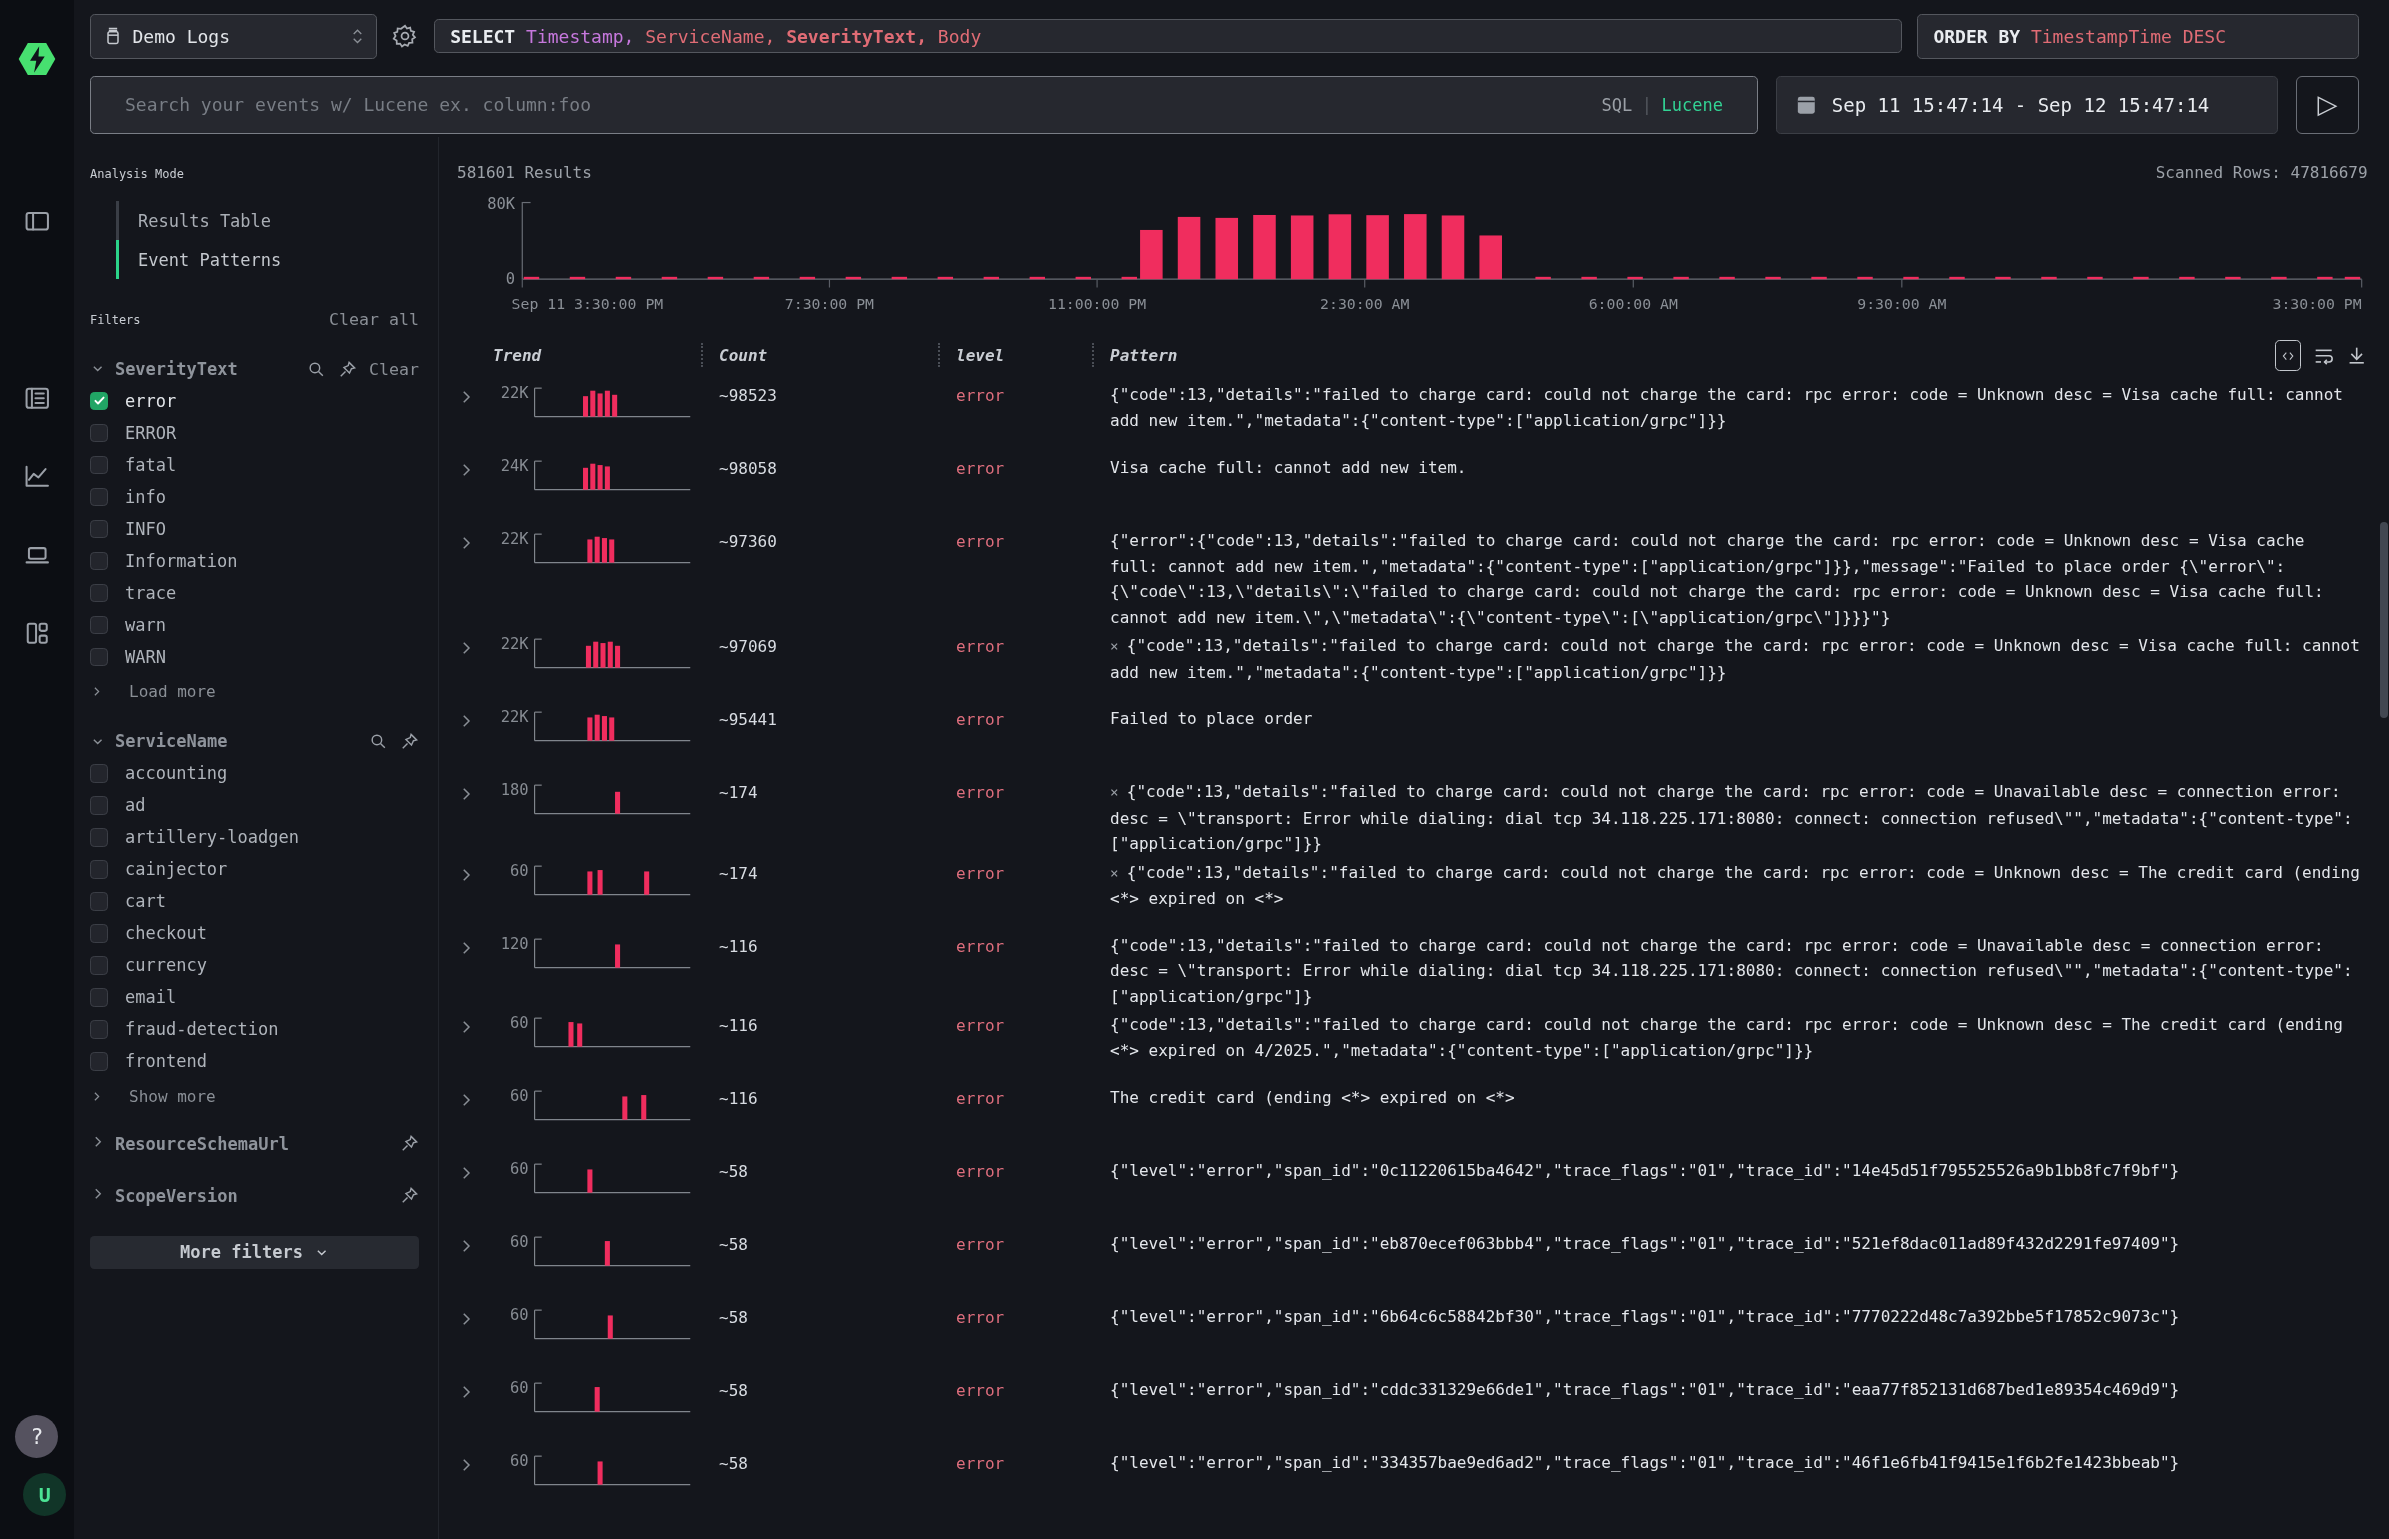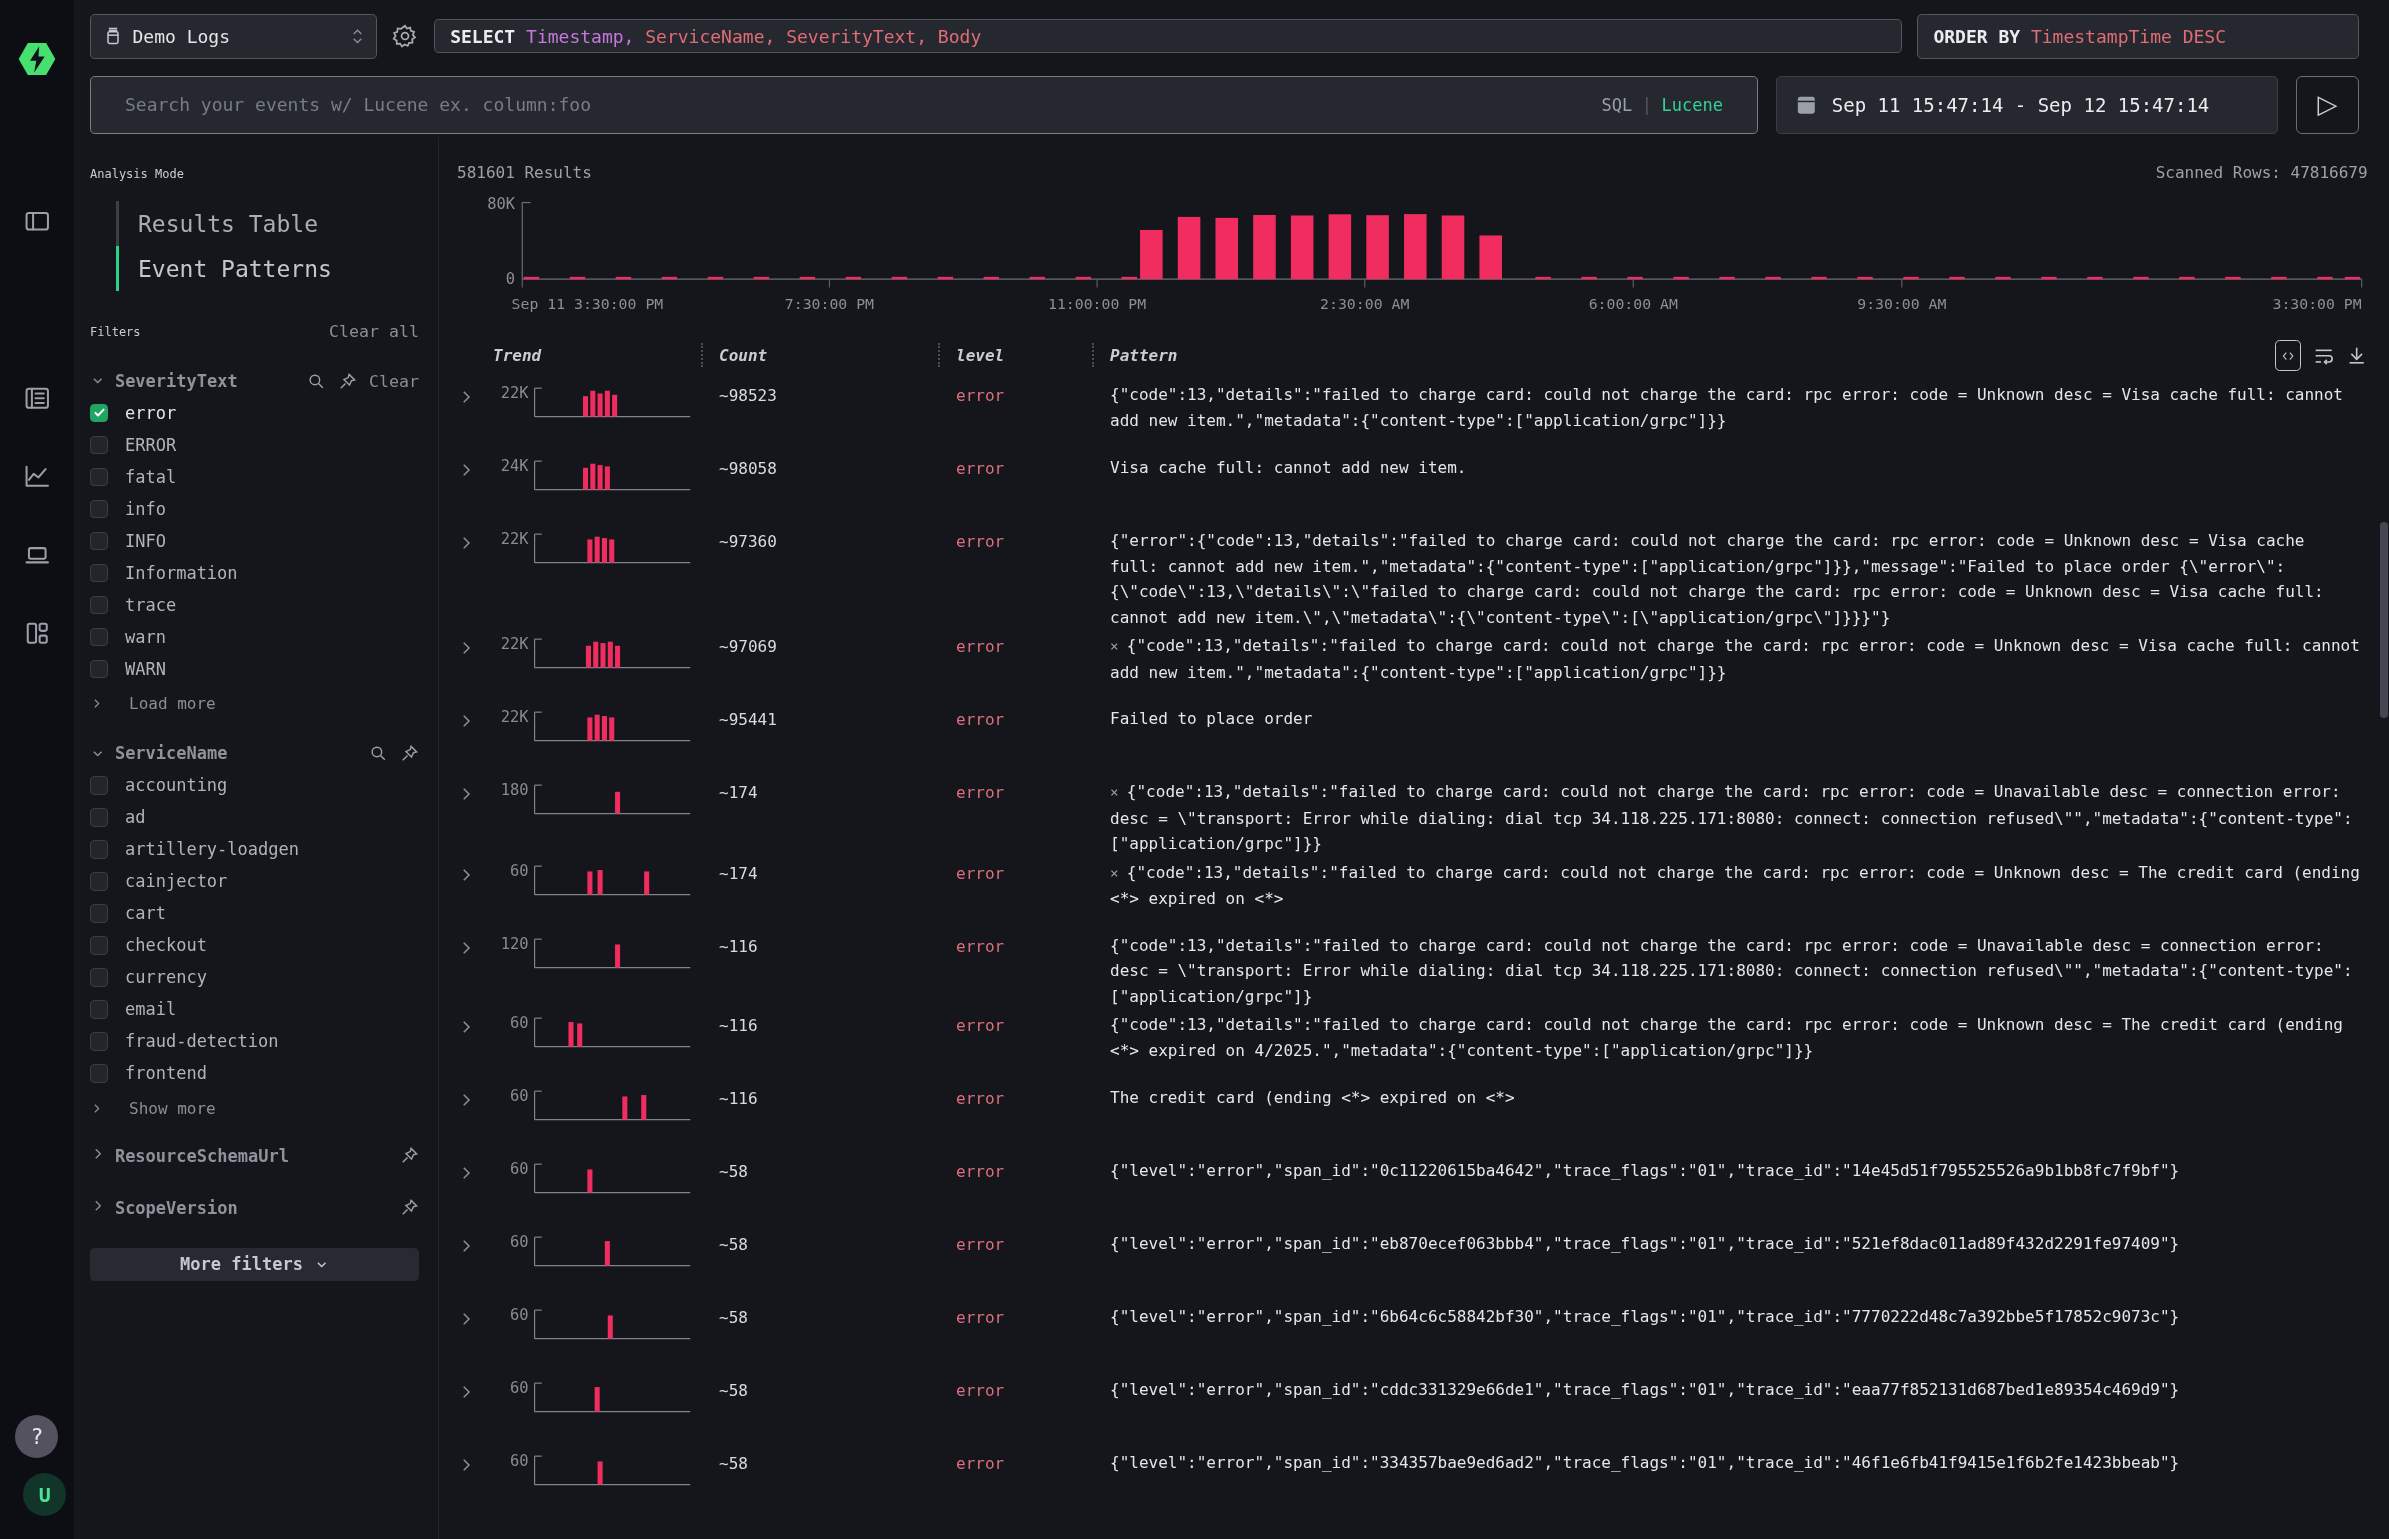--- a/index.html
+++ b/index.html
@@ -49,21 +49,21 @@
   .date-btn { width:502px; height:58px; background:#26282F; border:1.2px solid #3B3E45; border-radius:4.7px; display:flex; align-items:center; padding:0 18px; gap:14.2px; color:#E9ECF0; font-size:19px; }
   .date-btn svg { width:22.6px; height:22.6px; fill:#9BA0A8; }
   .play-btn { width:63px; height:58px; background:transparent; border:1.2px solid #6A6E76; border-radius:6px; color:#C9CDD3; font-size:26px; display:flex; align-items:center; justify-content:center; }
 
   .content { flex:1; display:flex; min-height:0; }
 
   
   .filters { width:365px; flex-shrink:0; padding:30px 19px 0 16px; border-right:1.2px solid #22252C; overflow:hidden; }
   .sec-title { font-weight:normal; font-size:12px; color:#C9CDD3; }
   .modes { margin-top:20px; }
-  .mode-option { border-left:3px solid #3A3E46; padding:9.5px 0 9.5px 19px; margin-left:26px; color:#A9AEB5; font-size:23px; }
+  .mode-option { border-left:3px solid #3A3E46; padding:9.5px 0 9.5px 19px; margin-left:26px; color:#A9AEB5; font-size:17px; }
   .mode-option.active { border-left-color:#2BD389; color:#C4C8CE; }
   .filters-head { margin-top:31px; display:flex; align-items:center; }
   .clear-all { margin-left:auto; color:#8A8F96; font-size:16.6px; }
   .group-head { margin-top:30px; display:flex; align-items:center; gap:9.5px; color:#8E939B; }
   .group-head .g-name { font-weight:bold; font-size:17px; }
   .group-head svg.chev { width:15.4px; height:15.4px; stroke:#8A8F96; fill:none; stroke-width:2.2; }
   .group-icons { margin-left:auto; display:flex; align-items:center; gap:12px; }
   .group-icons svg { width:19px; height:19px; stroke:#9BA0A8; fill:none; stroke-width:1.8; }
   .group-icons .g-clear { color:#8A8F96; font-size:16.6px; }
   .opts { margin-top:4.7px; }
@@ -178,21 +178,21 @@
             </svg>
         </span>
       </div>
       <span class="gear">
         <svg viewBox="0 0 24 24">
             <circle cx="12" cy="12" r="3.2"></circle>
             <path d="M12 2.5 l1.8 2.6 3-.8 .6 3 3 .9 -1.2 2.8 2 2.3 -2.6 1.7 .3 3.1 -3.1 .2 -1.3 2.8 -2.8-1.3 -2.5 1.8 -1.7-2.6 -3.1 .2 -.1-3.1 -2.7-1.5 1.7-2.6 -1.3-2.8 2.9-1.1 .3-3.1 3.1 .3z"></path>
           </svg>
       </span>
       <div class="sql-box">
-        <span class="kw">SELECT</span><span id="sql-fields"><span style="color: rgb(198, 120, 221);"> Timestamp,</span><span style="color: rgb(224, 108, 117);"> ServiceName,</span><span style="color: rgb(224, 108, 117);"> SeverityText,</span><span style="color: rgb(224, 108, 117);"> Body</span></span>
+        <span class="kw">SELECT</span><span id="sql-fields"><span style="color: rgb(198, 120, 221);"> Timestamp,</span><span style="color: rgb(224, 108, 117);"> ServiceName,</span><span style="color: rgb(224, 108, 117); font-weight: bold;"> SeverityText,</span><span style="color: rgb(224, 108, 117);"> Body</span></span>
       </div>
       <div class="order-box">
         <span class="kw">ORDER BY</span><span class="val" id="order-val"> TimestampTime DESC</span>
       </div>
     </header>
 
     <div class="searchrow">
       <div class="search-box">
         <span class="ph">Search your events w/ Lucene ex. column:foo</span>
         <span class="search-modes">

